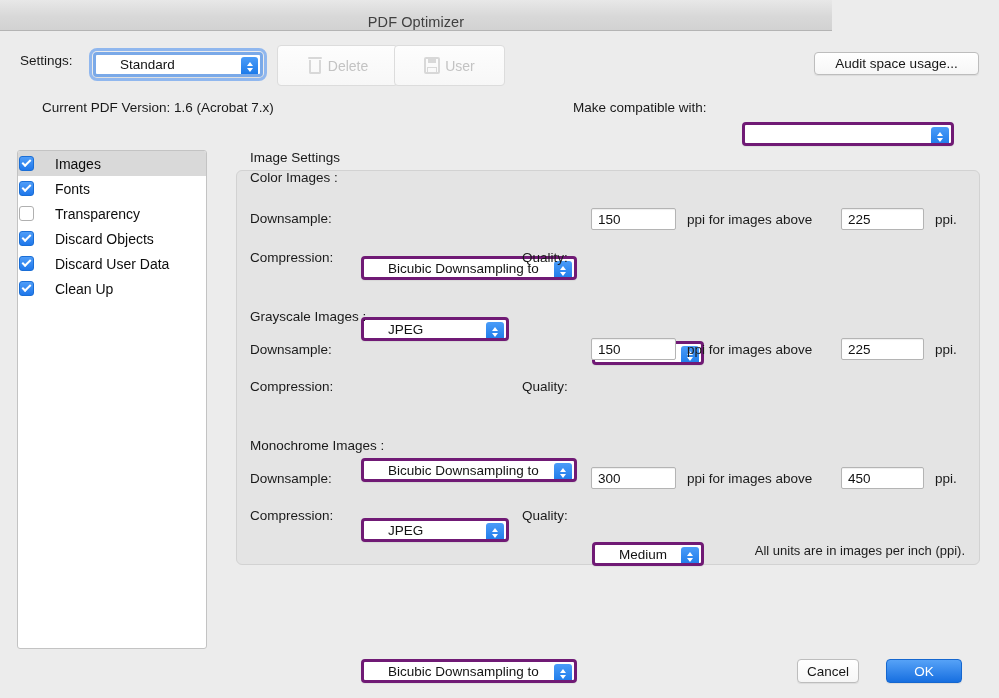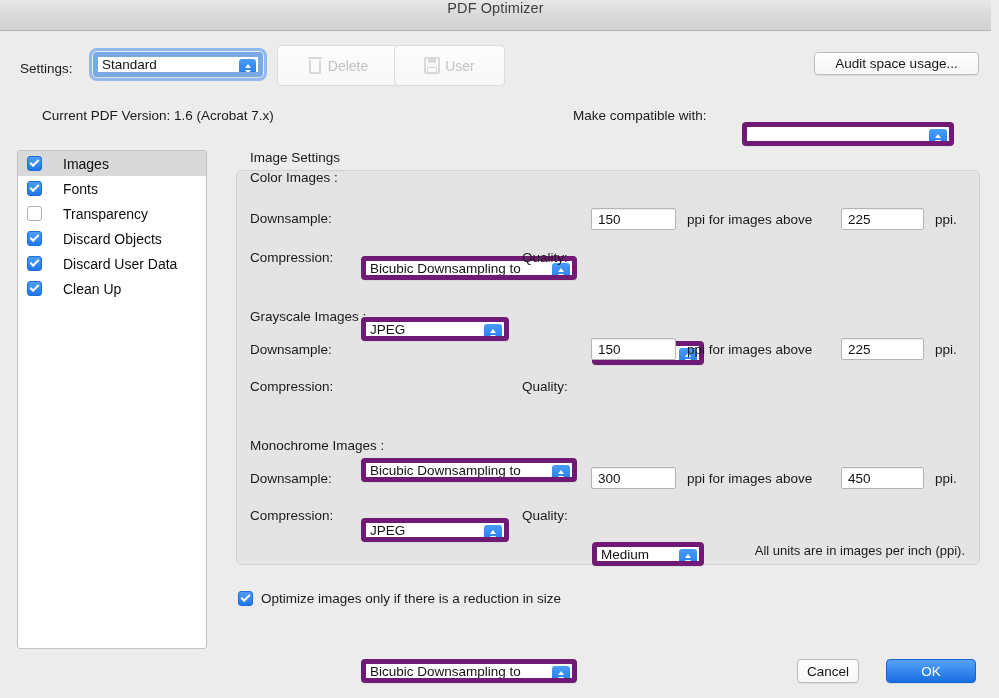--- a/index.html
+++ b/index.html
@@ -14,46 +14,46 @@
 
   .window {
     position: relative;
     width: 999px; height: 698px;
     background: #ececec;
   }
 
   
   .titlebar {
     position: absolute; left: 0; top: 0;
-    width: 991px; height: 31px;
+    width: 832px; height: 31px;
     background: linear-gradient(to bottom, #e8e8e8 0%, #d8d8d8 55%, #d2d2d2 100%);
     border-bottom: 1px solid #b4b4b4;
-    display: flex; align-items: flex-start; justify-content: center;
+    display: flex; align-items: flex-end; justify-content: center;
   }
   .titlebar-title {
     font-size: 14.5px; color: #404040; font-weight: normal;
     letter-spacing: 0.1px;
   }
 
   
   .lbl {
     font-size: 13.5px; color: #1a1a1a;
     white-space: nowrap;
   }
 
   
   .popup {
     position: relative;
     height: 23px;
     background: #ffffff;
-    border: 5px solid #701a75;
+    border: 3px solid #701a75;
     border-radius: 4px;
     box-shadow: 0 1px 1px rgba(0,0,0,0.06);
     display: flex; align-items: center;
-    padding-left: 4px;
+    padding-left: 24px;
     font-size: 13.5px; color: #121212;
     white-space: nowrap; overflow: hidden;
   }
   .popup .pv { flex: 1 1 auto; overflow: hidden; text-overflow: ellipsis; }
   .popup .stepper {
     position: absolute; right: 2px; top: 2px;
     width: 17px; height: 19px;
     background: linear-gradient(to bottom, #4a9cf8, #1877e8);
     border-radius: 3px;
     display: flex; flex-direction: column;
@@ -117,21 +117,21 @@
   .listbox {
     position: absolute;
     background: #ffffff;
     border: 1px solid #c3c3c3;
     border-radius: 3px;
     overflow: hidden;
   }
   .list-row {
     height: 25px;
     display: flex; align-items: center;
-    padding-left: 9px;
+    padding-left: 1px;
     font-size: 14px; color: #0d0d0d;
   }
   .list-row.selected { background: #d9d9d9; }
   .list-row .rowlabel { margin-left: 21px; }
 
   
   .cb {
     width: 15px; height: 15px;
     border-radius: 3px;
     border: 1px solid #b0b0b0;
@@ -156,21 +156,21 @@
     background: #e4e4e4;
     border: 1px solid #d2d2d2;
     border-radius: 6px;
   }
   .group-title {
     position: absolute;
     font-size: 13.5px; color: #1a1a1a;
   }
   .section-title { font-size: 13.5px; color: #1a1a1a; white-space: nowrap; }
 
-  .row { position: absolute; display: flex; align-items: center; margin-top: 8px; }
+  .row { position: absolute; display: flex; align-items: center; }
 
   .footnote { font-size: 13px; color: #1c1c1c; white-space: nowrap; }
 
   
   .icon-trash { width: 16px; height: 18px; position: relative; }
   .icon-trash .lid {
     position: absolute; top: 0; left: 1px; width: 14px; height: 2.5px;
     background: #d8d8d8; border-radius: 1px;
   }
   .icon-trash .can {
@@ -407,28 +407,22 @@
   </div>
 
   <span class="lbl" style="position:absolute; left:935px; top:471px;">ppi.</span>
 
   <span class="lbl" style="position:absolute; left:250px; top:508px;">Compression:</span>
 
   <span class="lbl" style="position:absolute; left:522px; top:508px;">Quality:</span>
 
   <span class="footnote" style="position:absolute; right:34px; top:543px;">All units are in images per inch (ppi).</span>
 
-  <div class="row" style="left:238px; top:583px;">
-    <span class="cb on">
-        <span class="tick"></span>
-      </span>
-    <span class="lbl" style="margin-left:8px;">Optimize images only if there is a reduction in size</span>
-  </div>
 
   <div class="btn" style="position:absolute; left:797px; top:659px; width:62px; height:24px;">
     <span>Cancel</span>
   </div>
 
-  <div class="btn btn-default" style="position:absolute; left:886px; top:659px; width:90px; height:24px;">
+  <div class="btn btn-default" style="position:absolute; left:886px; top:659px; width:76px; height:24px;">
     <span>OK</span>
   </div>
 
 </div>
 
 </body></html>

